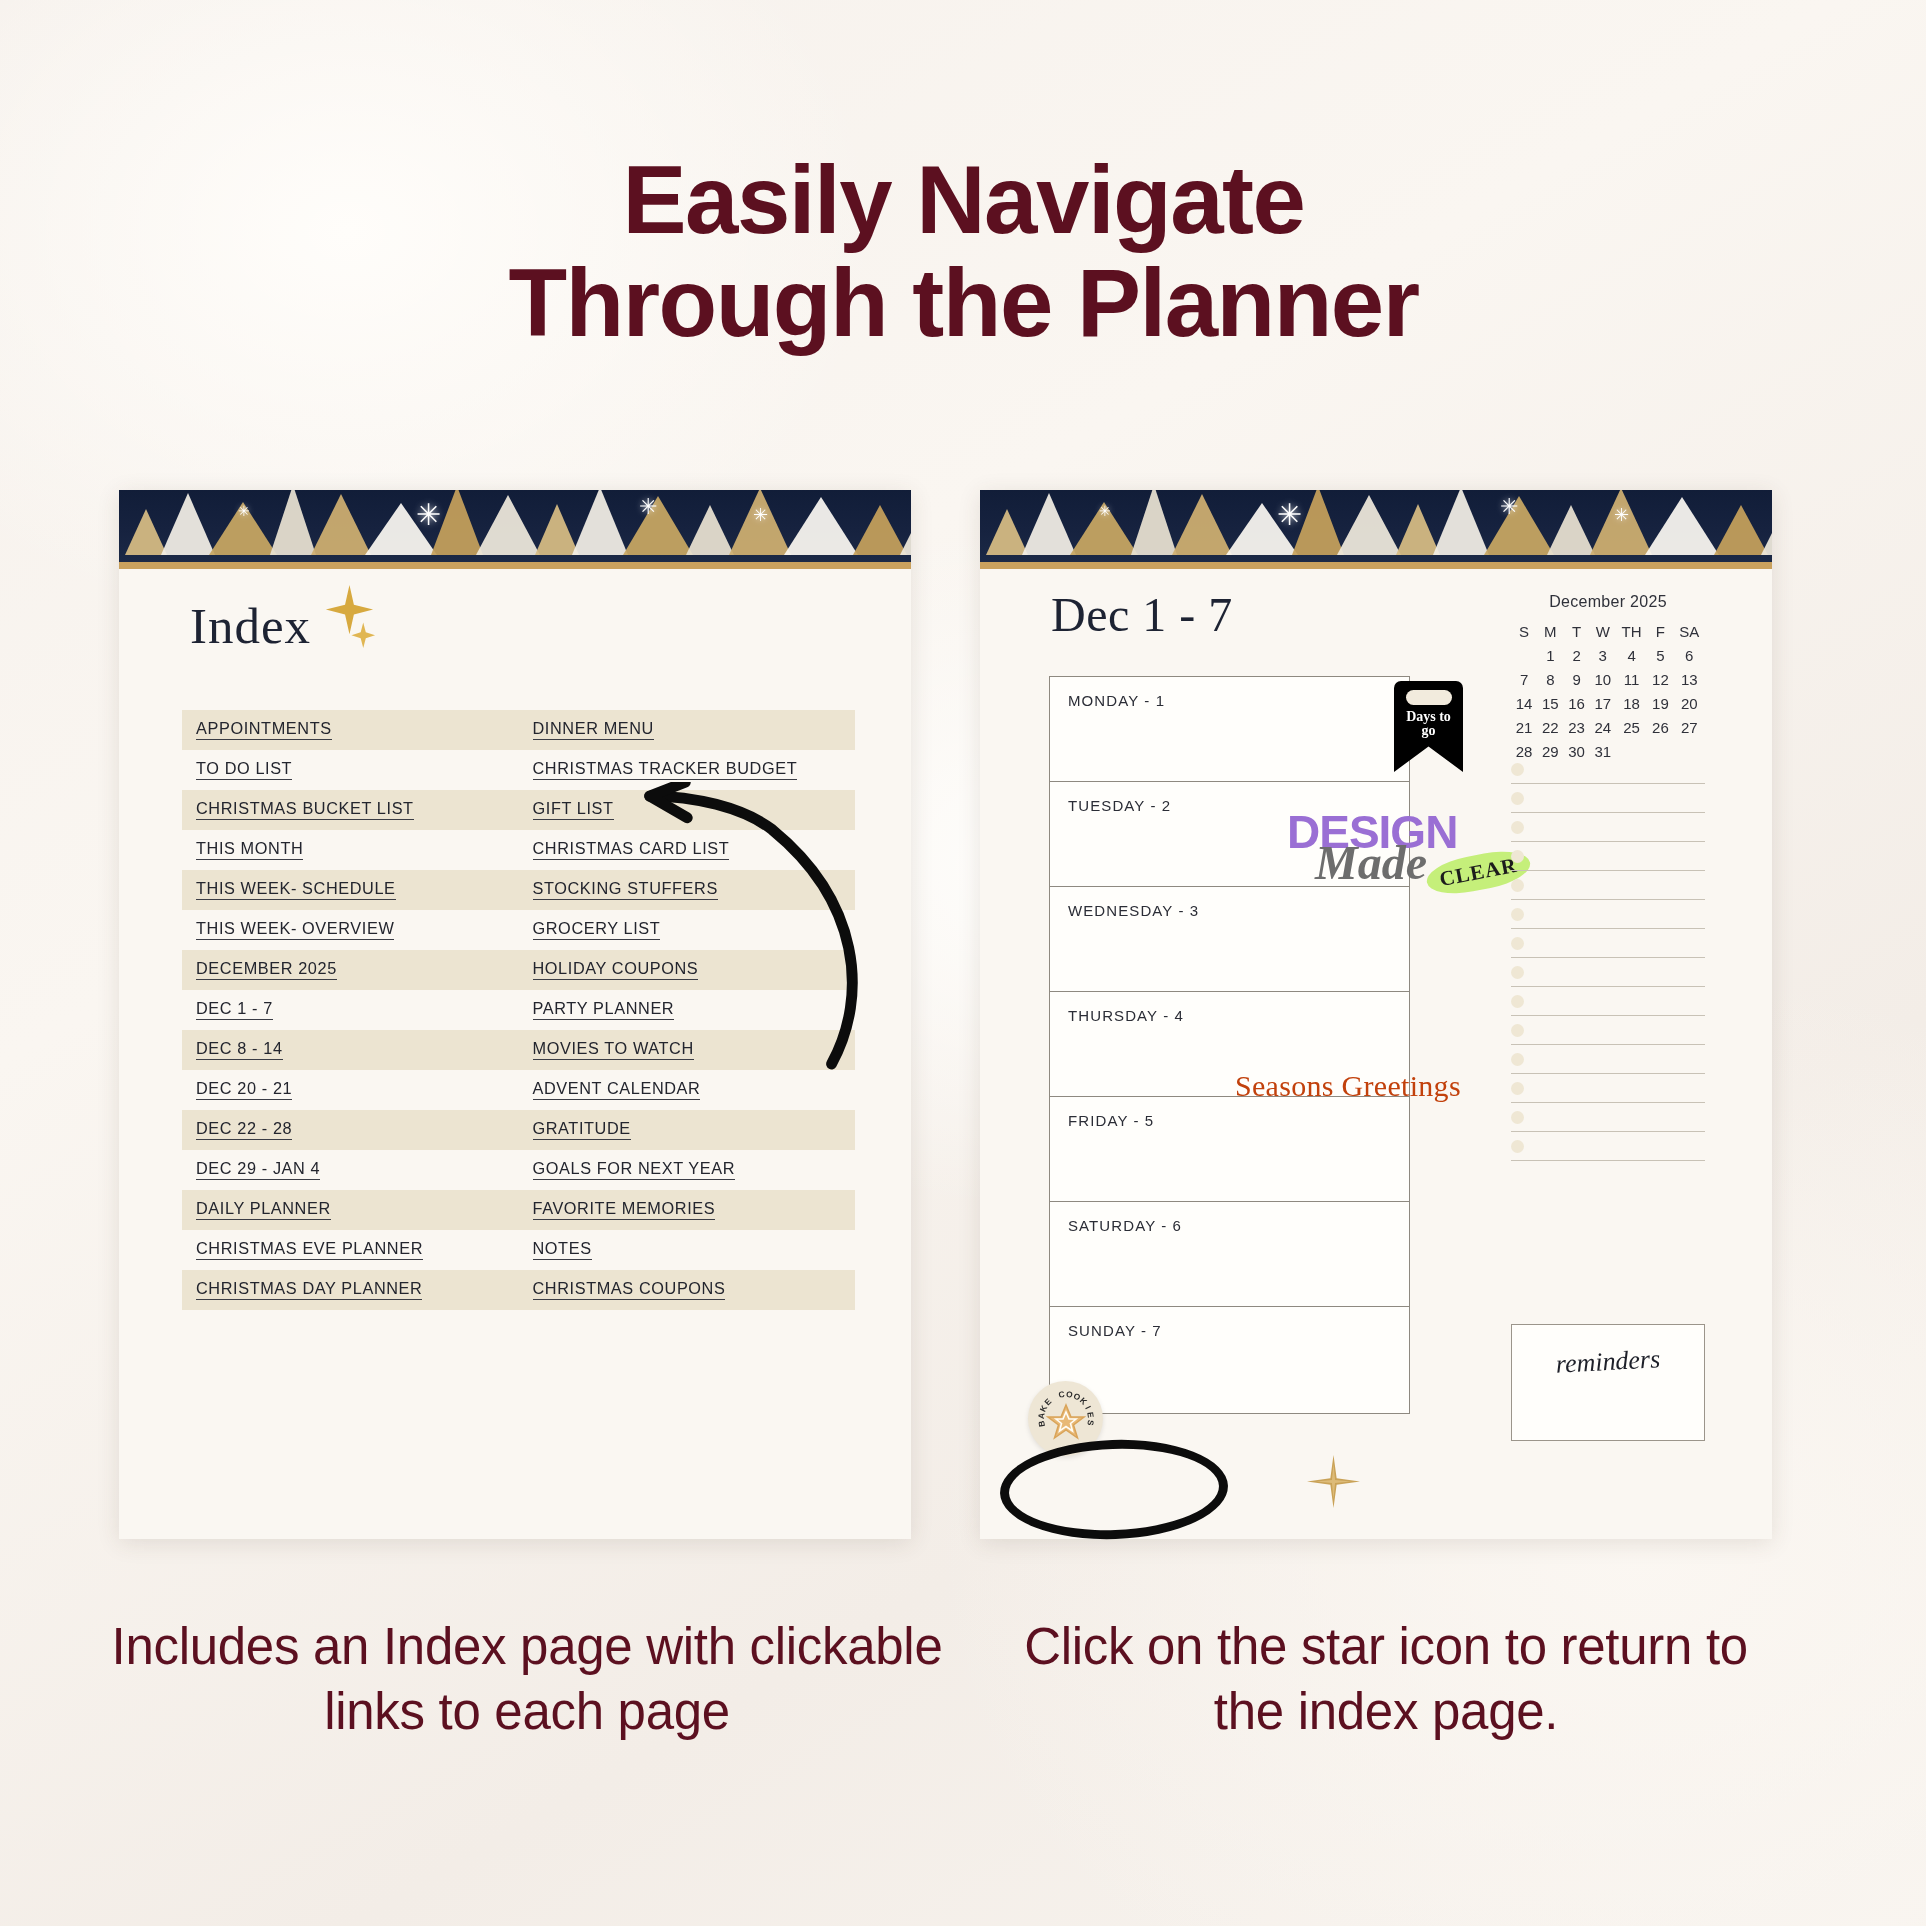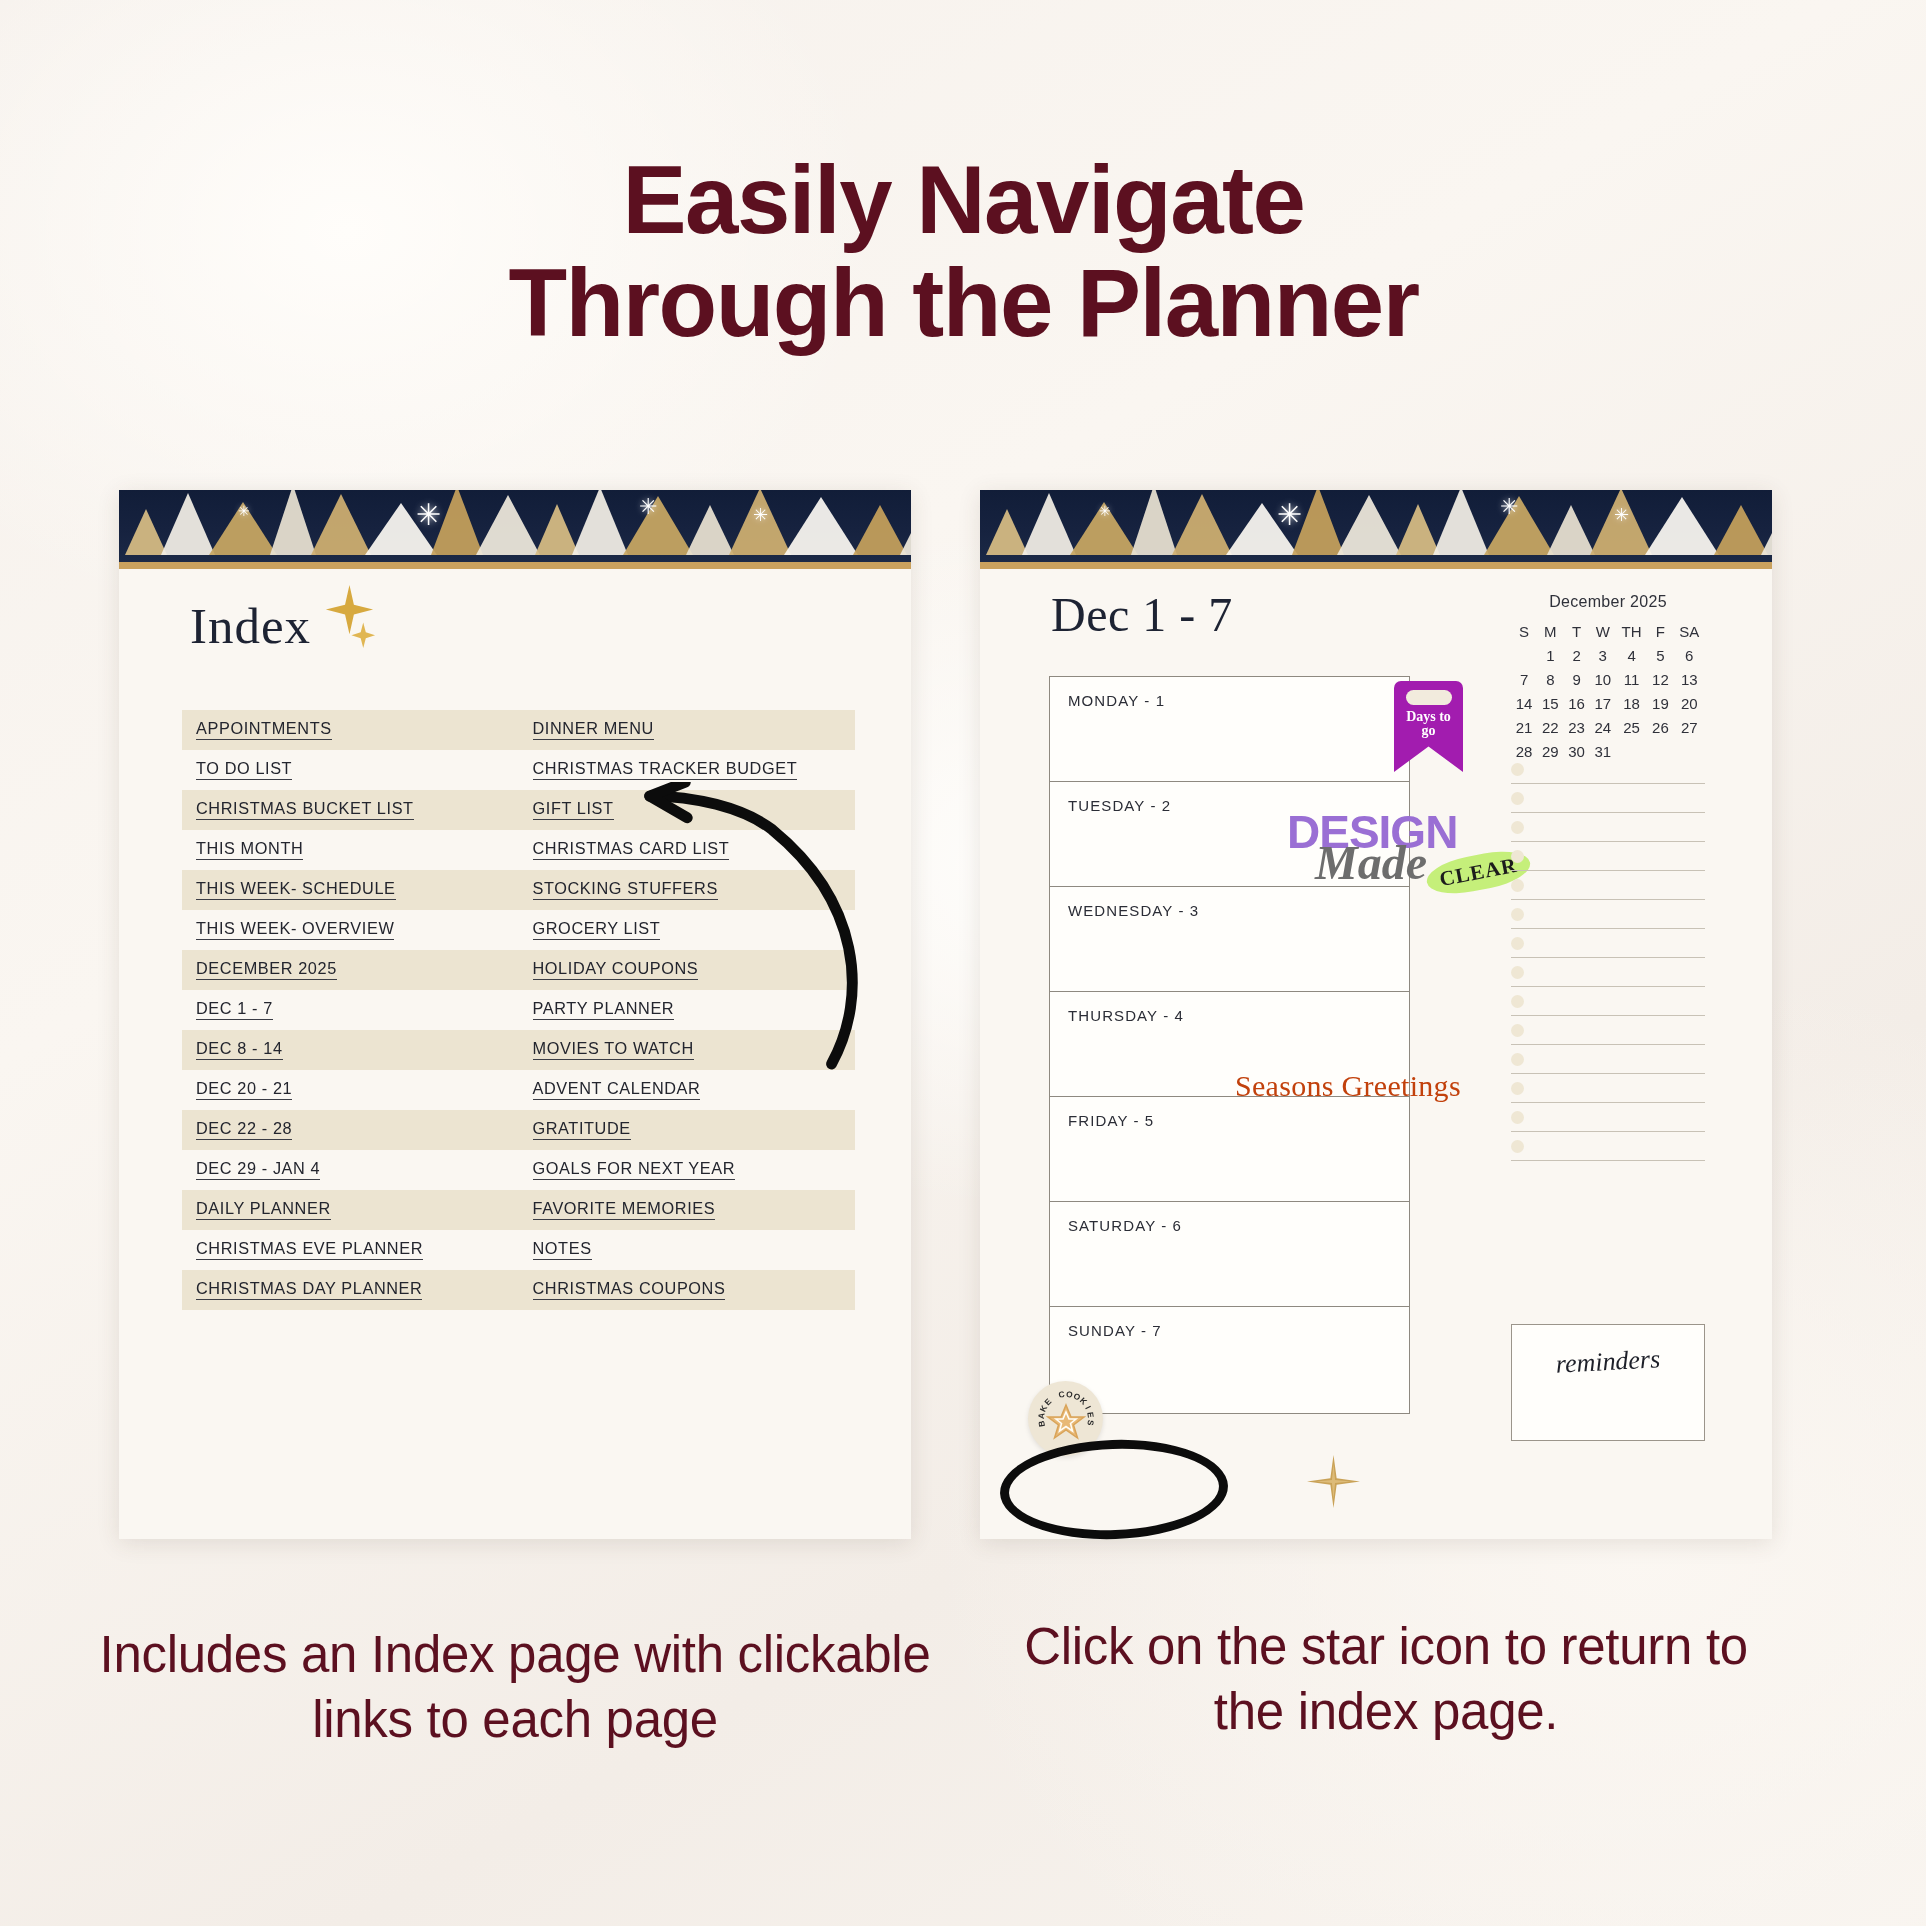--- a/index.html
+++ b/index.html
@@ -107,21 +107,21 @@
     border-bottom: 1.5px solid #8e8980;
     padding: 15px 0 0 18px;
     font-size: 15px; letter-spacing: 1.1px; color: #2b2d36;
   }
   .day-row:last-child { border-bottom: none; }
 
   
   .ribbon {
     position: absolute; left: 414px; top: 191px;
     width: 69px; height: 91px;
-    background: #a21caf;
+    background: #000000;
     clip-path: polygon(0 0,100% 0,100% 100%,50% 72%,0 100%);
     border-radius: 7px 7px 0 0;
     text-align: center;
   }
   .ribbon-notch {
     width: 46px; height: 15px; margin: 9px auto 0;
     background: #f2ebdd; border-radius: 9px;
   }
   .ribbon-text {
     margin-top: 5px; color: #fff;
@@ -234,21 +234,21 @@
   
   .arrow-svg { position: absolute; left: 624px; top: 782px; z-index: 6; }
 
   
   .caption {
     position: absolute; top: 1614px;
     color: #5c1020;
     font-size: 51px; line-height: 1.28; text-align: center;
     letter-spacing: -0.3px;
   }
-  .caption-left  { left: 99px;  width: 832px; margin-top: 8px; }
+  .caption-left  { left: 111px;  width: 832px; }
   .caption-right { left: 990px; width: 792px; }
 </style>
 </head>
 <body>
 
 <div class="headline">
   <span class="l1">Easily Navigate</span>
   <span class="l2">Through the Planner</span>
 </div>
 

